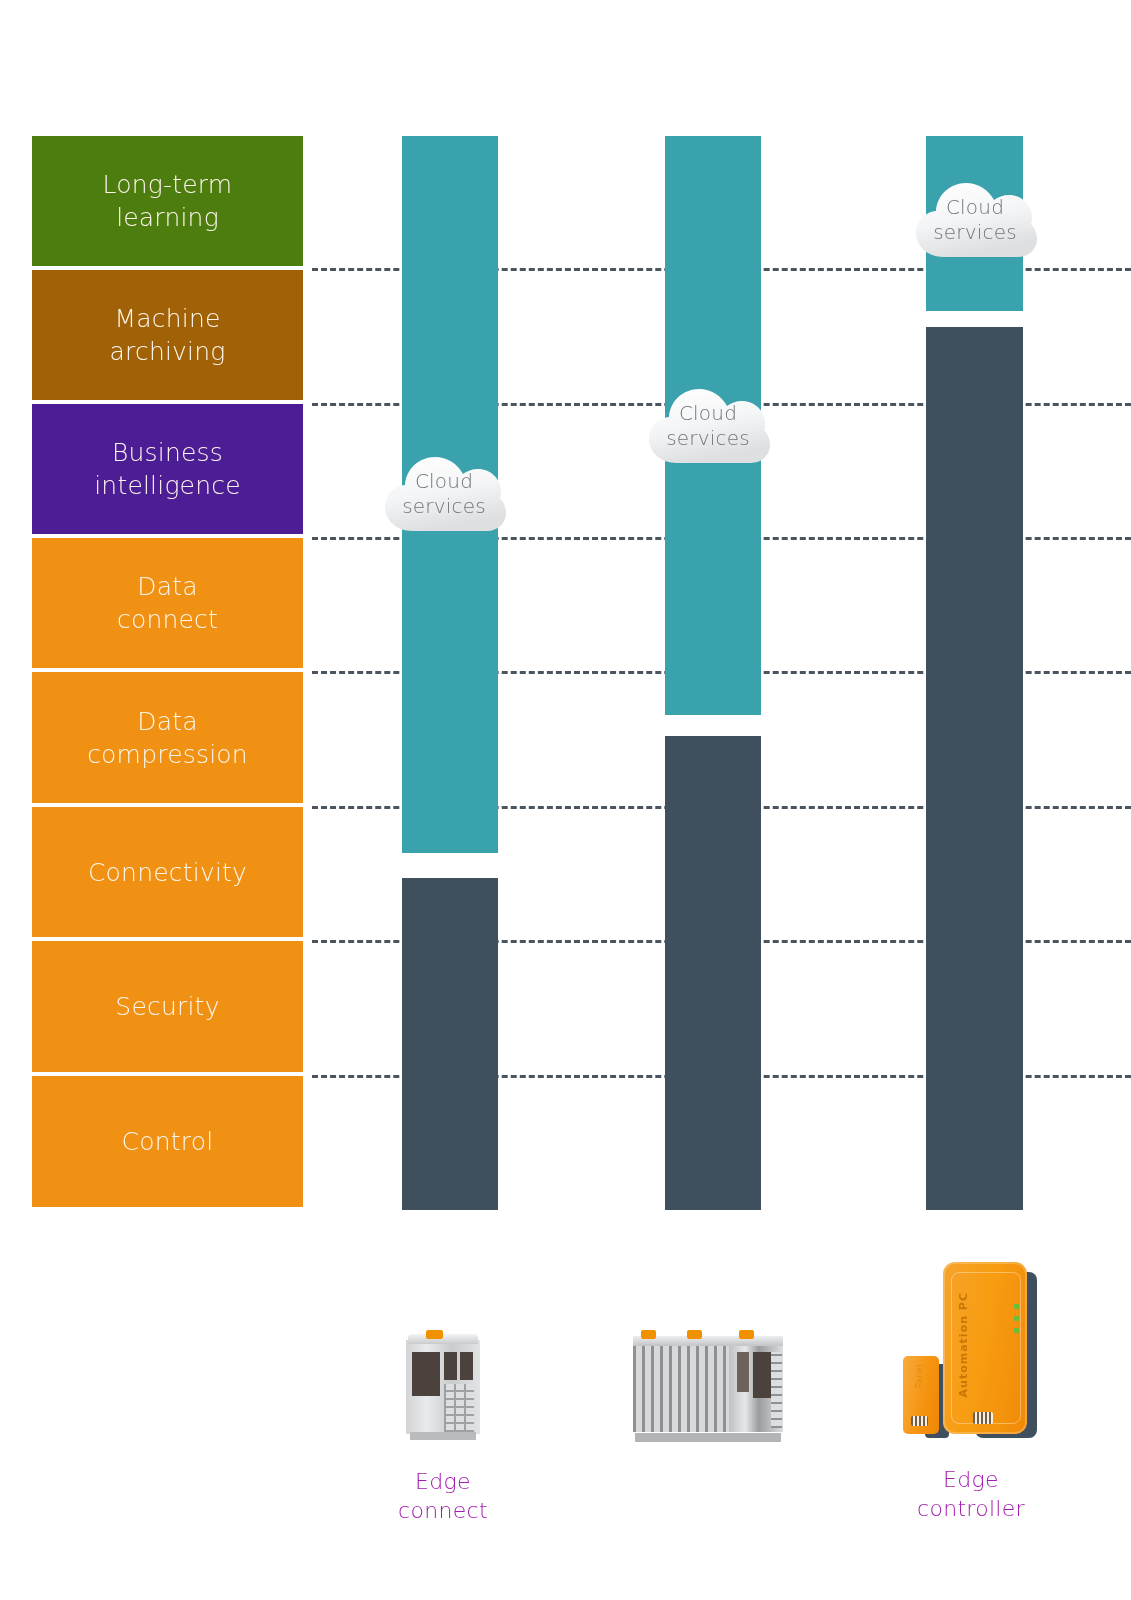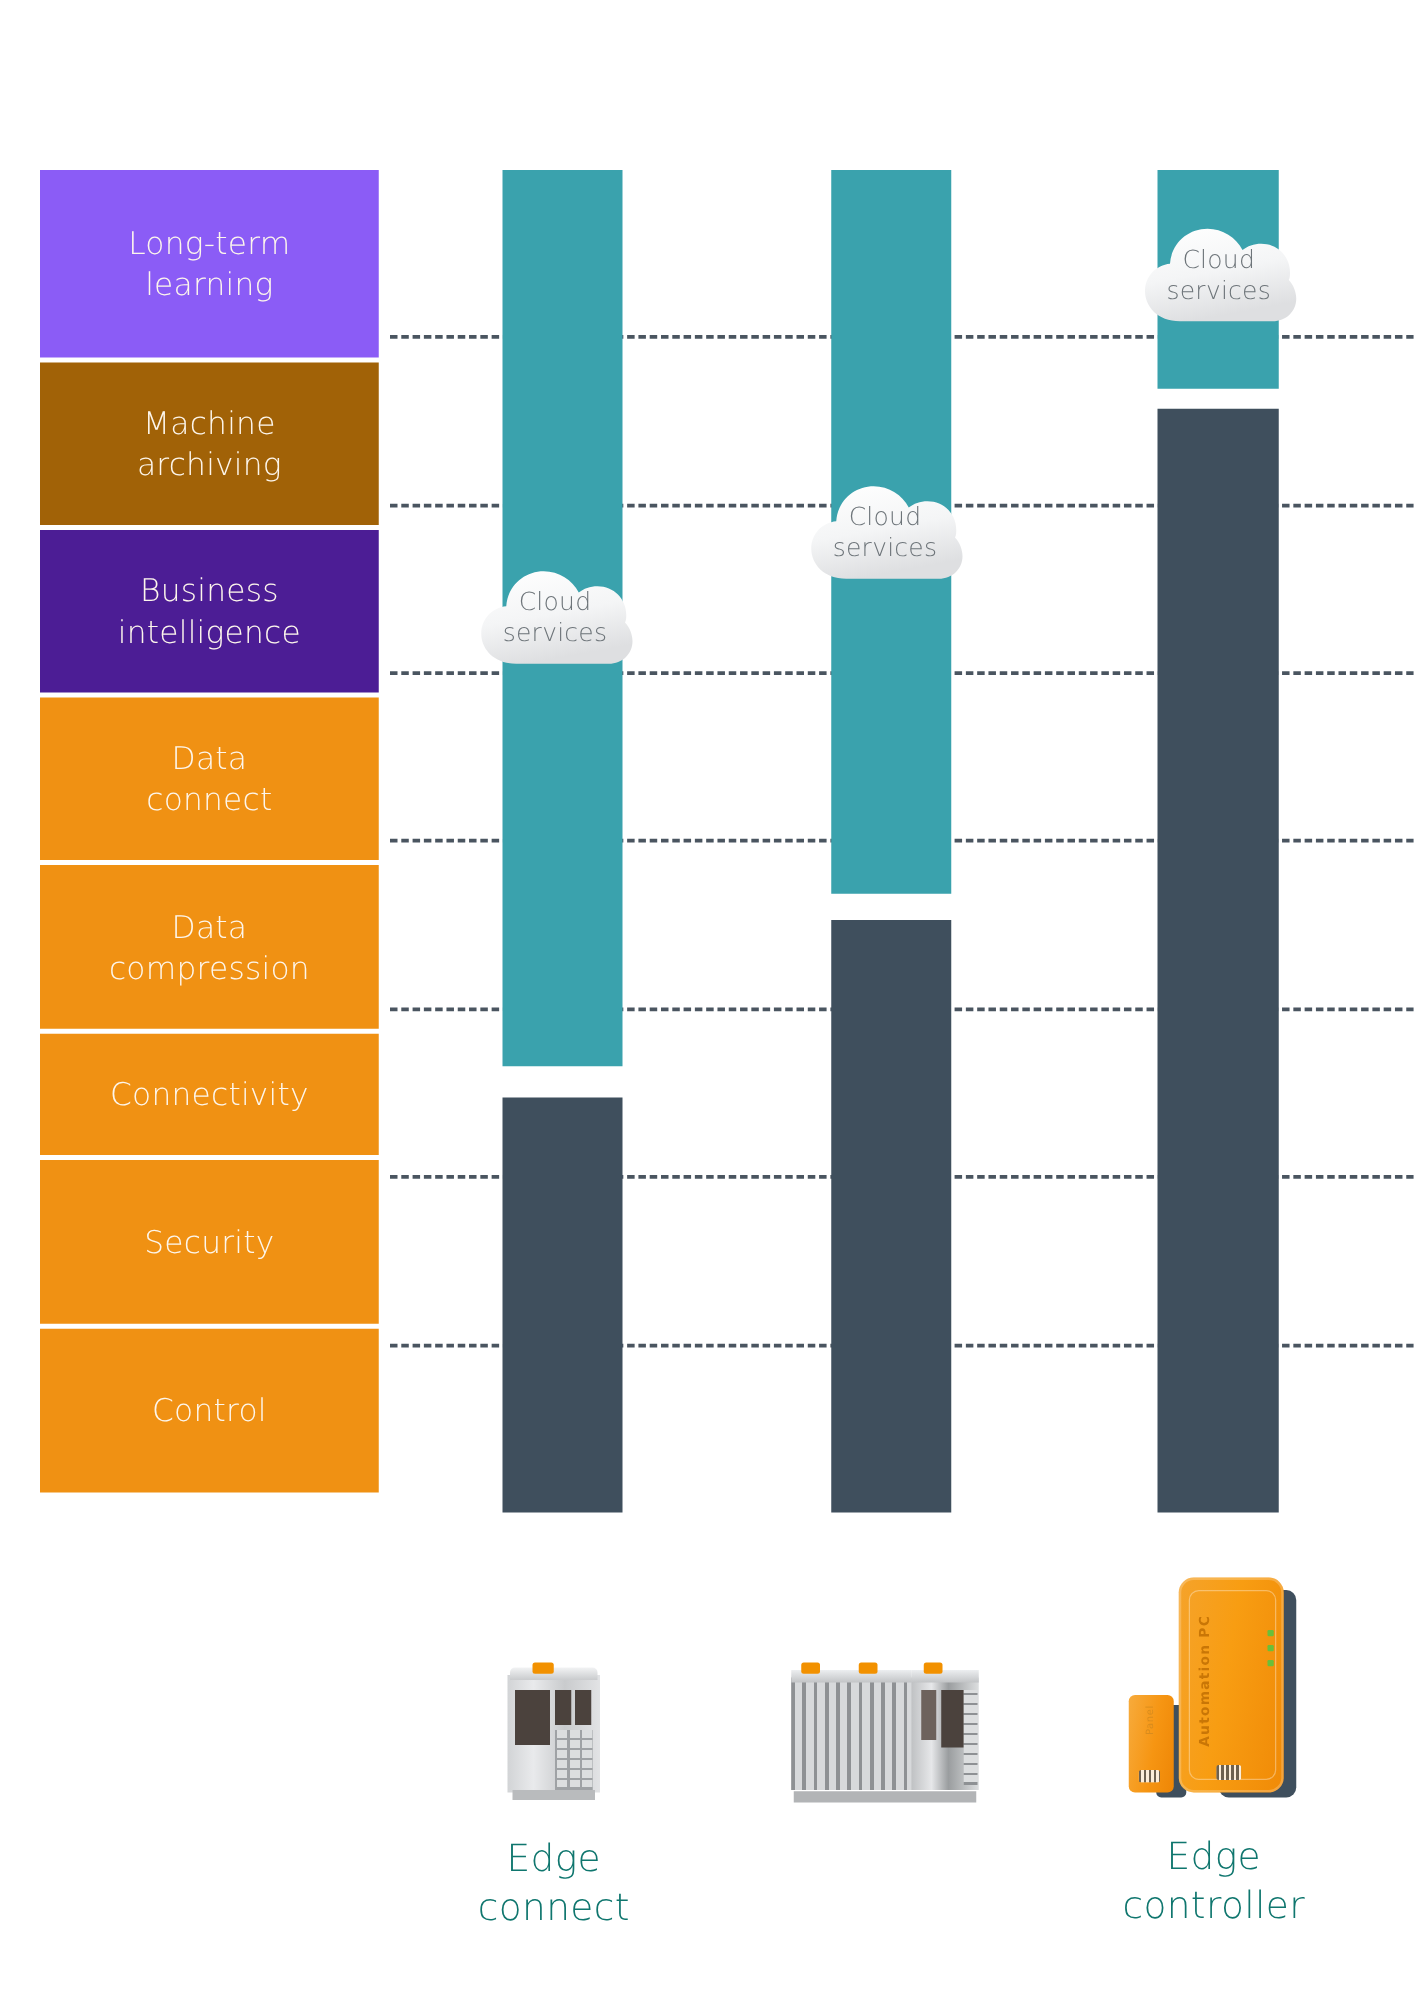--- a/index.html
+++ b/index.html
@@ -38,21 +38,21 @@
   .cloud svg{position:absolute;left:0;top:0;width:128px;height:104px;}
   .cloud .cloud-label{
     position:relative;z-index:2;text-align:center;color:#6d7479;
     font-size:20px;font-weight:300;line-height:1.25;letter-spacing:.2px;
     padding-top:10px;
   }
 
   
   .device-col{position:absolute;text-align:center;}
   .device-caption{
-    color:#0f766e;font-size:30px;font-weight:300;line-height:1.3;
+    color:#a21caf;font-size:22px;font-weight:300;line-height:1.3;
     letter-spacing:.3px;white-space:nowrap;
   }
   .device-art{position:relative;margin:0 auto;}
 
   
   .ec{width:74px;height:104px;position:relative;}
   .ec-body{position:absolute;left:0;top:10px;width:74px;height:94px;
     background:linear-gradient(90deg,#d2d4d6 0%,#e9eaec 28%,#c9cbcd 62%,#e2e3e5 100%);}
   .ec-cap{position:absolute;top:4px;left:2px;width:70px;height:10px;
     background:linear-gradient(180deg,#f2f3f4,#c9cbcd);border-radius:4px 4px 0 0;}
@@ -112,21 +112,21 @@
 
   <div class="dash" style="top:268px"></div>
   <div class="dash" style="top:403px"></div>
   <div class="dash" style="top:537px"></div>
   <div class="dash" style="top:671px"></div>
   <div class="dash" style="top:806px"></div>
   <div class="dash" style="top:940px"></div>
   <div class="dash" style="top:1075px"></div>
 
   <div class="cap-stack">
-    <div class="cap-box" style="height:150px;background:#8b5cf6">
+    <div class="cap-box" style="height:130px;background:#4d7c0f">
       <span>
         <span>Long-term</span><br><span>learning</span>
       </span>
     </div>
     <div class="cap-box" style="height:130px;background:#a16207">
       <span>
         <span>Machine</span><br><span>archiving</span>
       </span>
     </div>
     <div class="cap-box" style="height:130px;background:#4c1d95">
@@ -137,21 +137,21 @@
     <div class="cap-box" style="height:130px;background:#f09113">
       <span>
         <span>Data</span><br><span>connect</span>
       </span>
     </div>
     <div class="cap-box" style="height:131px;background:#f09113">
       <span>
         <span>Data</span><br><span>compression</span>
       </span>
     </div>
-    <div class="cap-box" style="height:97px;background:#f09113">
+    <div class="cap-box" style="height:130px;background:#f09113">
       <span>Connectivity</span>
     </div>
     <div class="cap-box" style="height:131px;background:#f09113">
       <span>Security</span>
     </div>
     <div class="cap-box" style="height:131px;background:#f09113">
       <span>Control</span>
     </div>
   </div>
 

